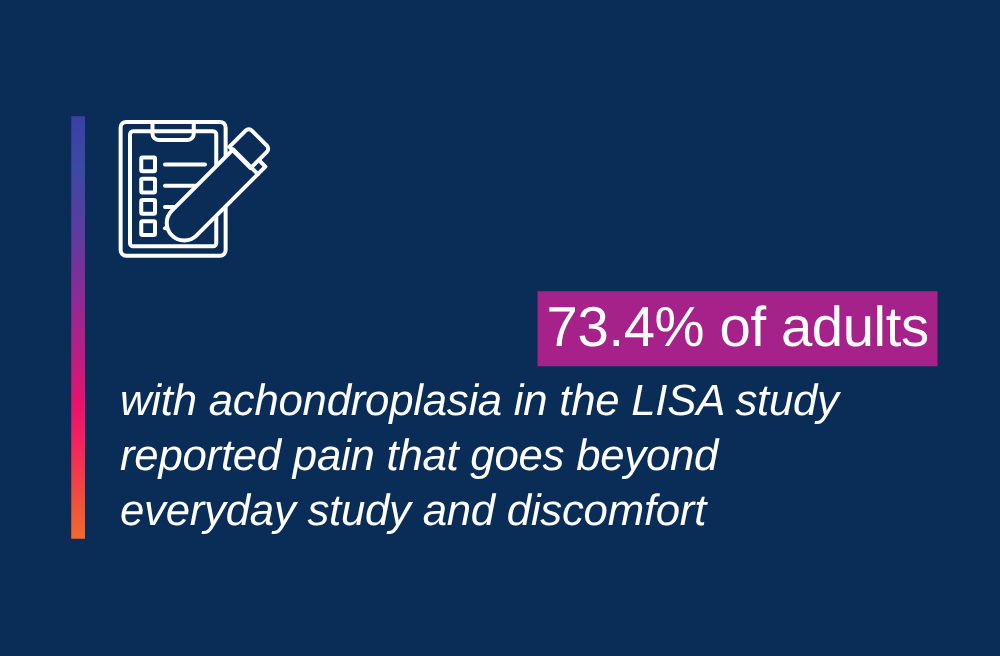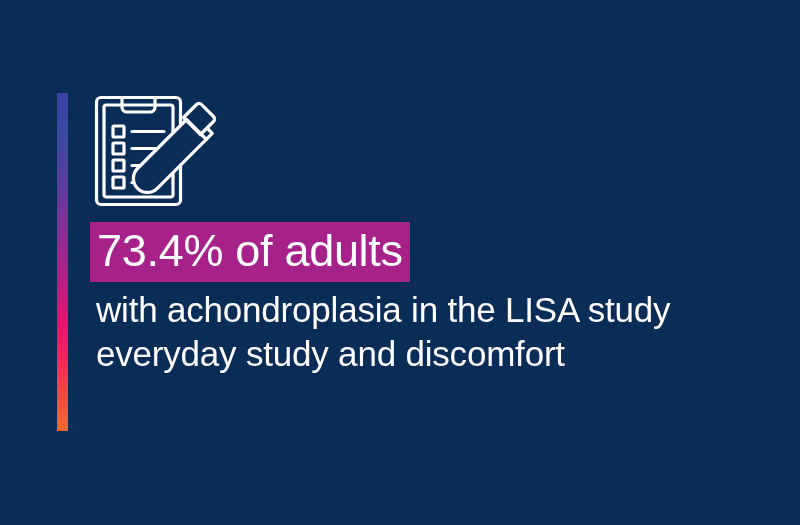--- a/index.html
+++ b/index.html
@@ -58,21 +58,22 @@
   
   .text-block {
     position: absolute;
     left: 90px;
     top: 222px;
     width: 660px;
   }
 
   .headline-row {
     display: block;
-    margin: 0 0 6px 0;
+    margin: 11px 0 6px 0;
+    text-align: right;
   }
   .headline {
     display: inline-block;
     background: #A62189;
     color: #FFFFFF;
     font-size: 45px;
     line-height: 56px;
     font-weight: 400;
     letter-spacing: -0.3px;
     padding: 1px 7px 3px 7px;
@@ -81,20 +82,21 @@
 
   .body-line {
     display: block;
     color: #FFFFFF;
     font-size: 35px;
     line-height: 44px;
     font-weight: 400;
     letter-spacing: -0.2px;
     white-space: nowrap;
     padding-left: 6px;
+    font-style: italic;
   }
 </style>
 </head>
 <body>
 
 <div id="infographic">
 
   <div class="accent-bar"></div>
 
   <div class="icon-wrap">
@@ -124,16 +126,17 @@
     </svg>
   </div>
 
   <div class="text-block">
 
     <div class="headline-row">
       <span class="headline">73.4% of adults</span>
     </div>
 
     <span class="body-line">with achondroplasia in the LISA study</span>
+    <span class="body-line">reported pain that goes beyond</span>
     <span class="body-line">everyday study and discomfort</span>
   </div>
 
 </div>
 
 </body></html>

